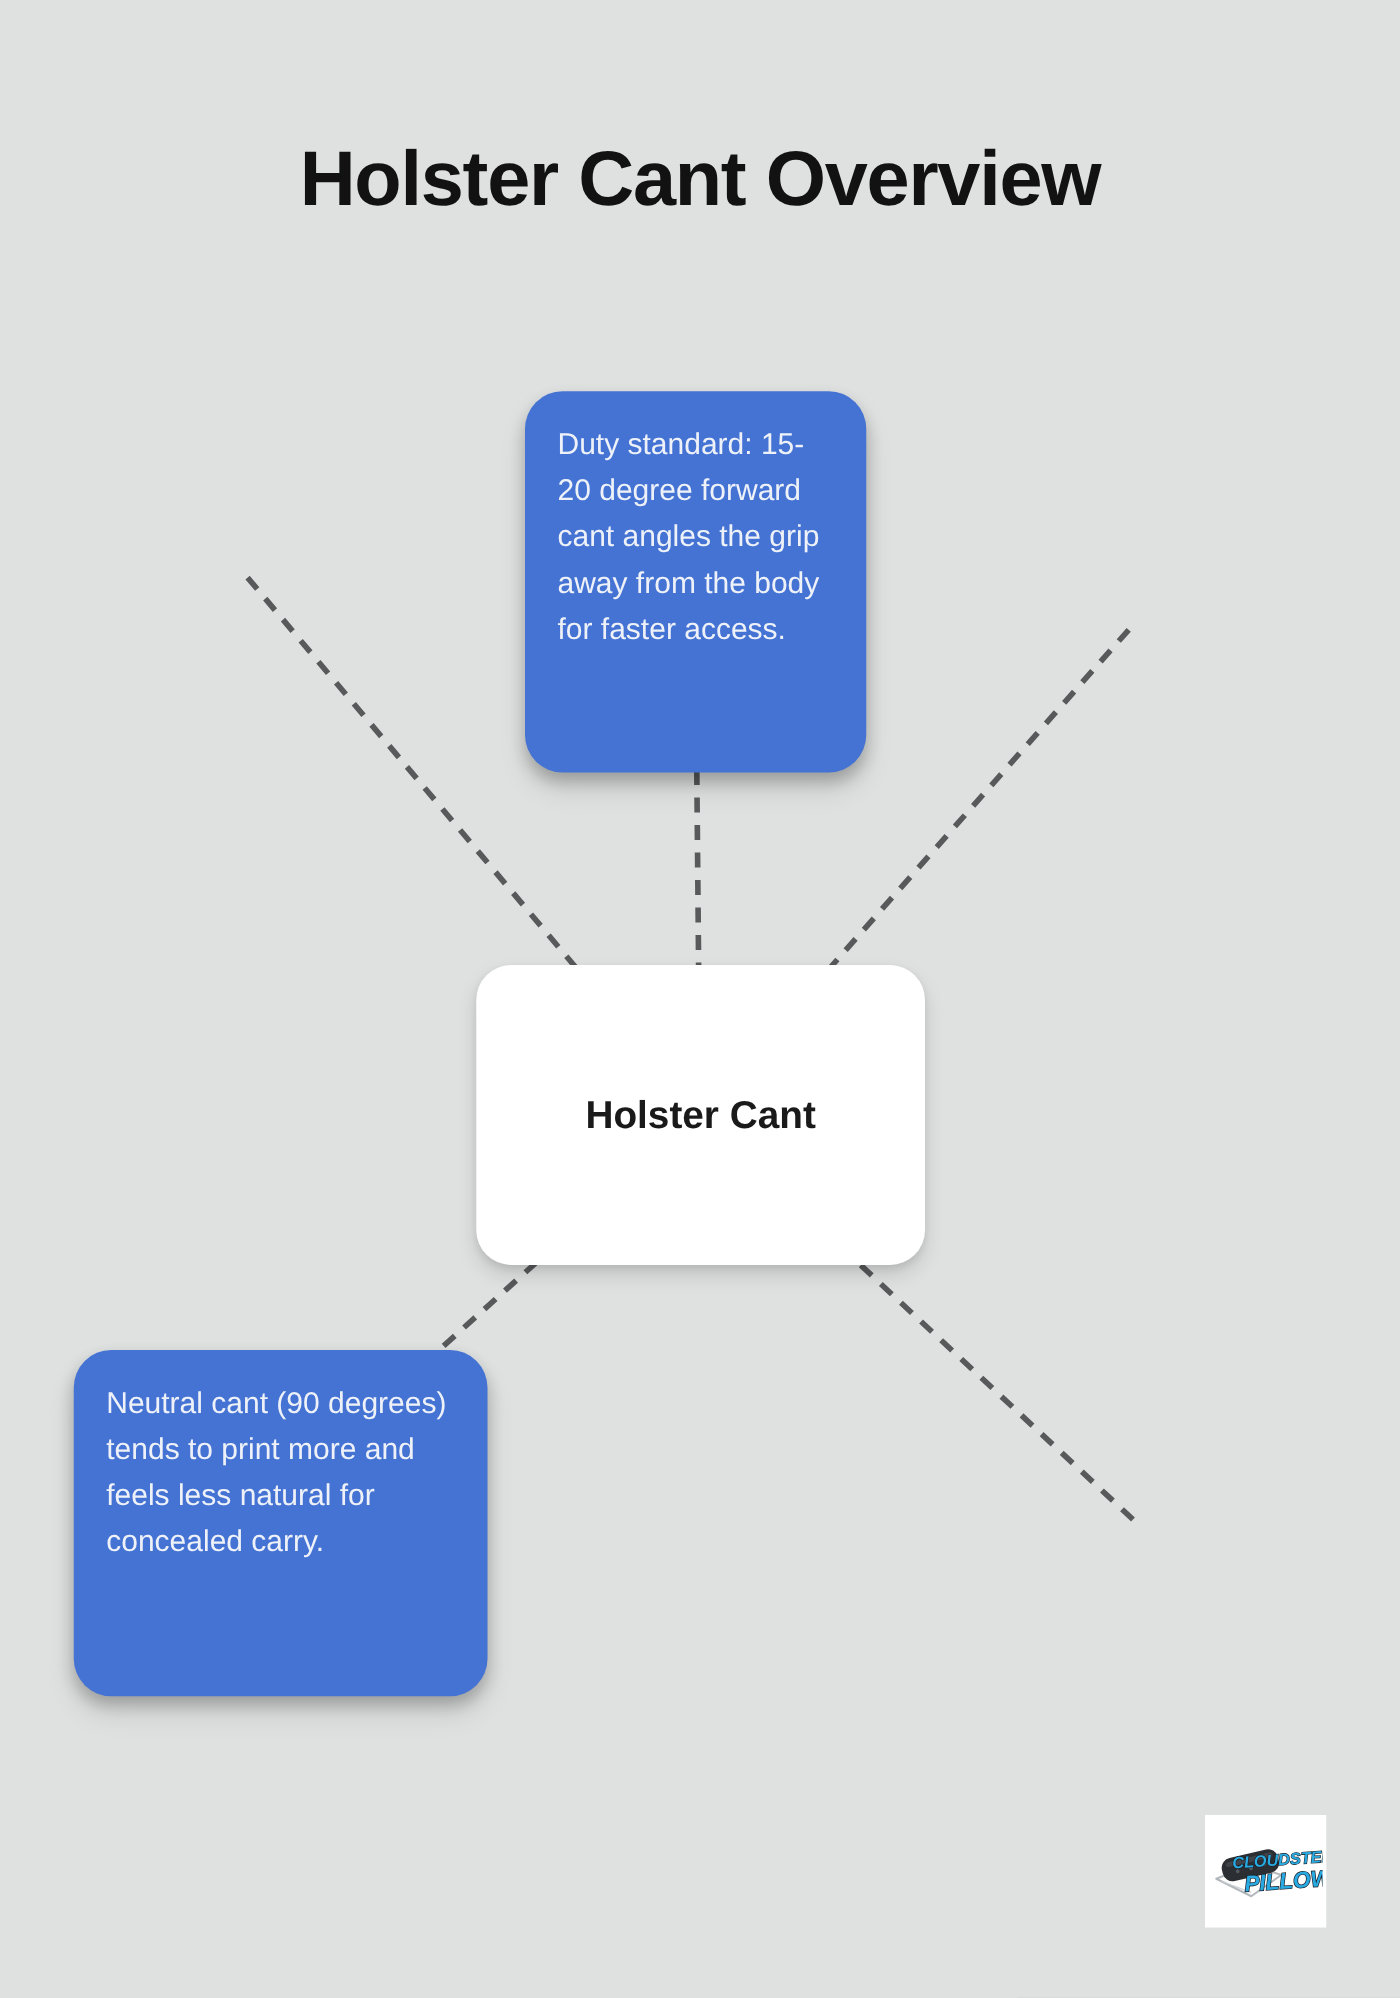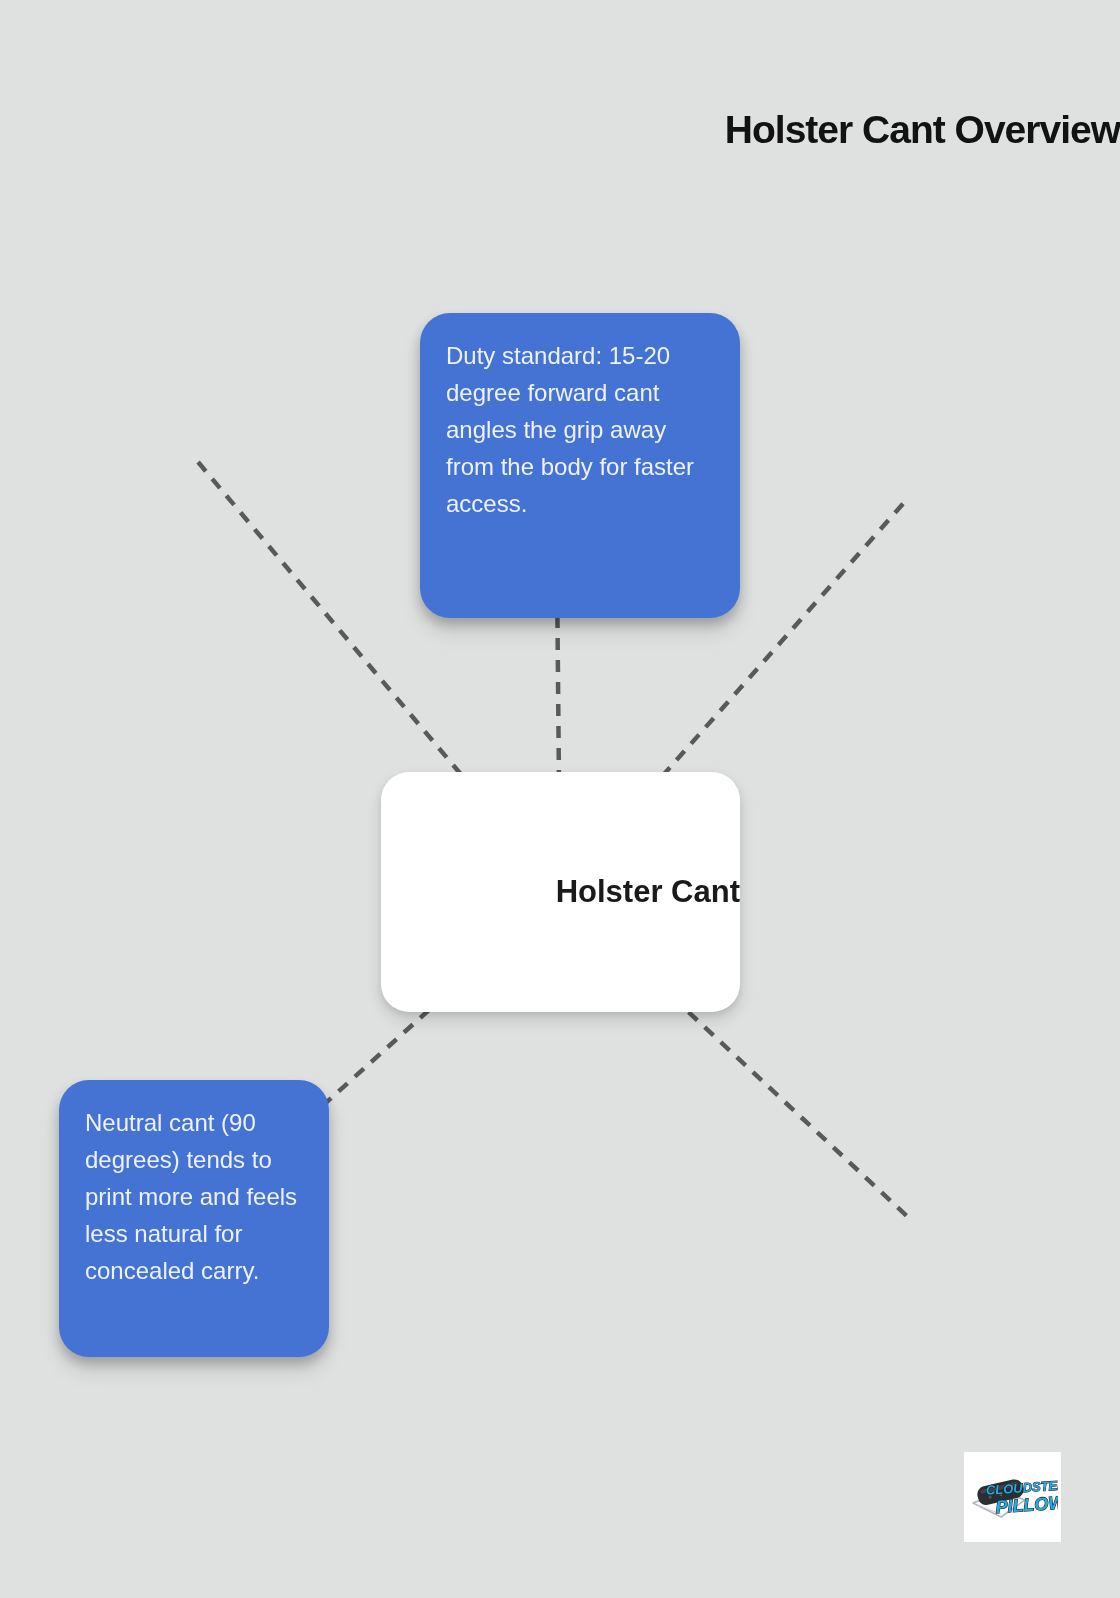--- a/index.html
+++ b/index.html
@@ -17,22 +17,22 @@
   .canvas{
     position:relative;
     width:1120px;height:1598px;
     background:var(--bg);
     overflow:hidden;
     margin:0 auto;
   }
   .page-title{
     position:absolute;
     top:108px;left:0;width:100%;
-    text-align:right;
-    font-size:39px;
+    text-align:center;
+    font-size:62px;
     font-weight:800;
     letter-spacing:-1px;
     color:var(--title-text);
     margin:0;
   }
   .connector-layer{
     position:absolute;inset:0;
     width:1120px;height:1598px;
     z-index:1;
   }
@@ -47,32 +47,32 @@
     background:var(--node-fill);
     color:var(--node-text);
     border-radius:30px;
     padding:24px 26px;
     box-sizing:border-box;
     font-size:24px;
     line-height:37px;
     box-shadow:0 7px 12px rgba(0,0,0,.22), 0 14px 22px rgba(0,0,0,.10);
   }
   .node-tl{left:59px;top:313px;width:278px;min-height:299px;}
-  .node-tm{left:420px;top:313px;width:320px;min-height:305px;}
+  .node-tm{left:420px;top:313px;width:273px;min-height:305px;}
   .node-tr{left:779px;top:311px;width:272px;min-height:369px;}
-  .node-bl{left:59px;top:1080px;width:270px;min-height:277px;}
+  .node-bl{left:59px;top:1080px;width:331px;min-height:277px;}
   .node-br{left:779px;top:1080px;width:272px;min-height:277px;}
   .center-node{
     position:absolute;
     z-index:2;
     left:381px;top:772px;width:359px;height:240px;
     background:var(--center-fill);
     color:var(--center-text);
     border-radius:28px;
-    display:flex;align-items:center;justify-content:flex-end;
+    display:flex;align-items:center;justify-content:center;
     font-size:31px;font-weight:700;
     box-shadow:0 8px 16px rgba(0,0,0,.13), 0 3px 6px rgba(0,0,0,.08);
   }
   .logo-card{
     position:absolute;
     z-index:2;
     left:964px;top:1452px;width:97px;height:90px;
     background:#ffffff;
     display:flex;align-items:center;justify-content:center;
   }

